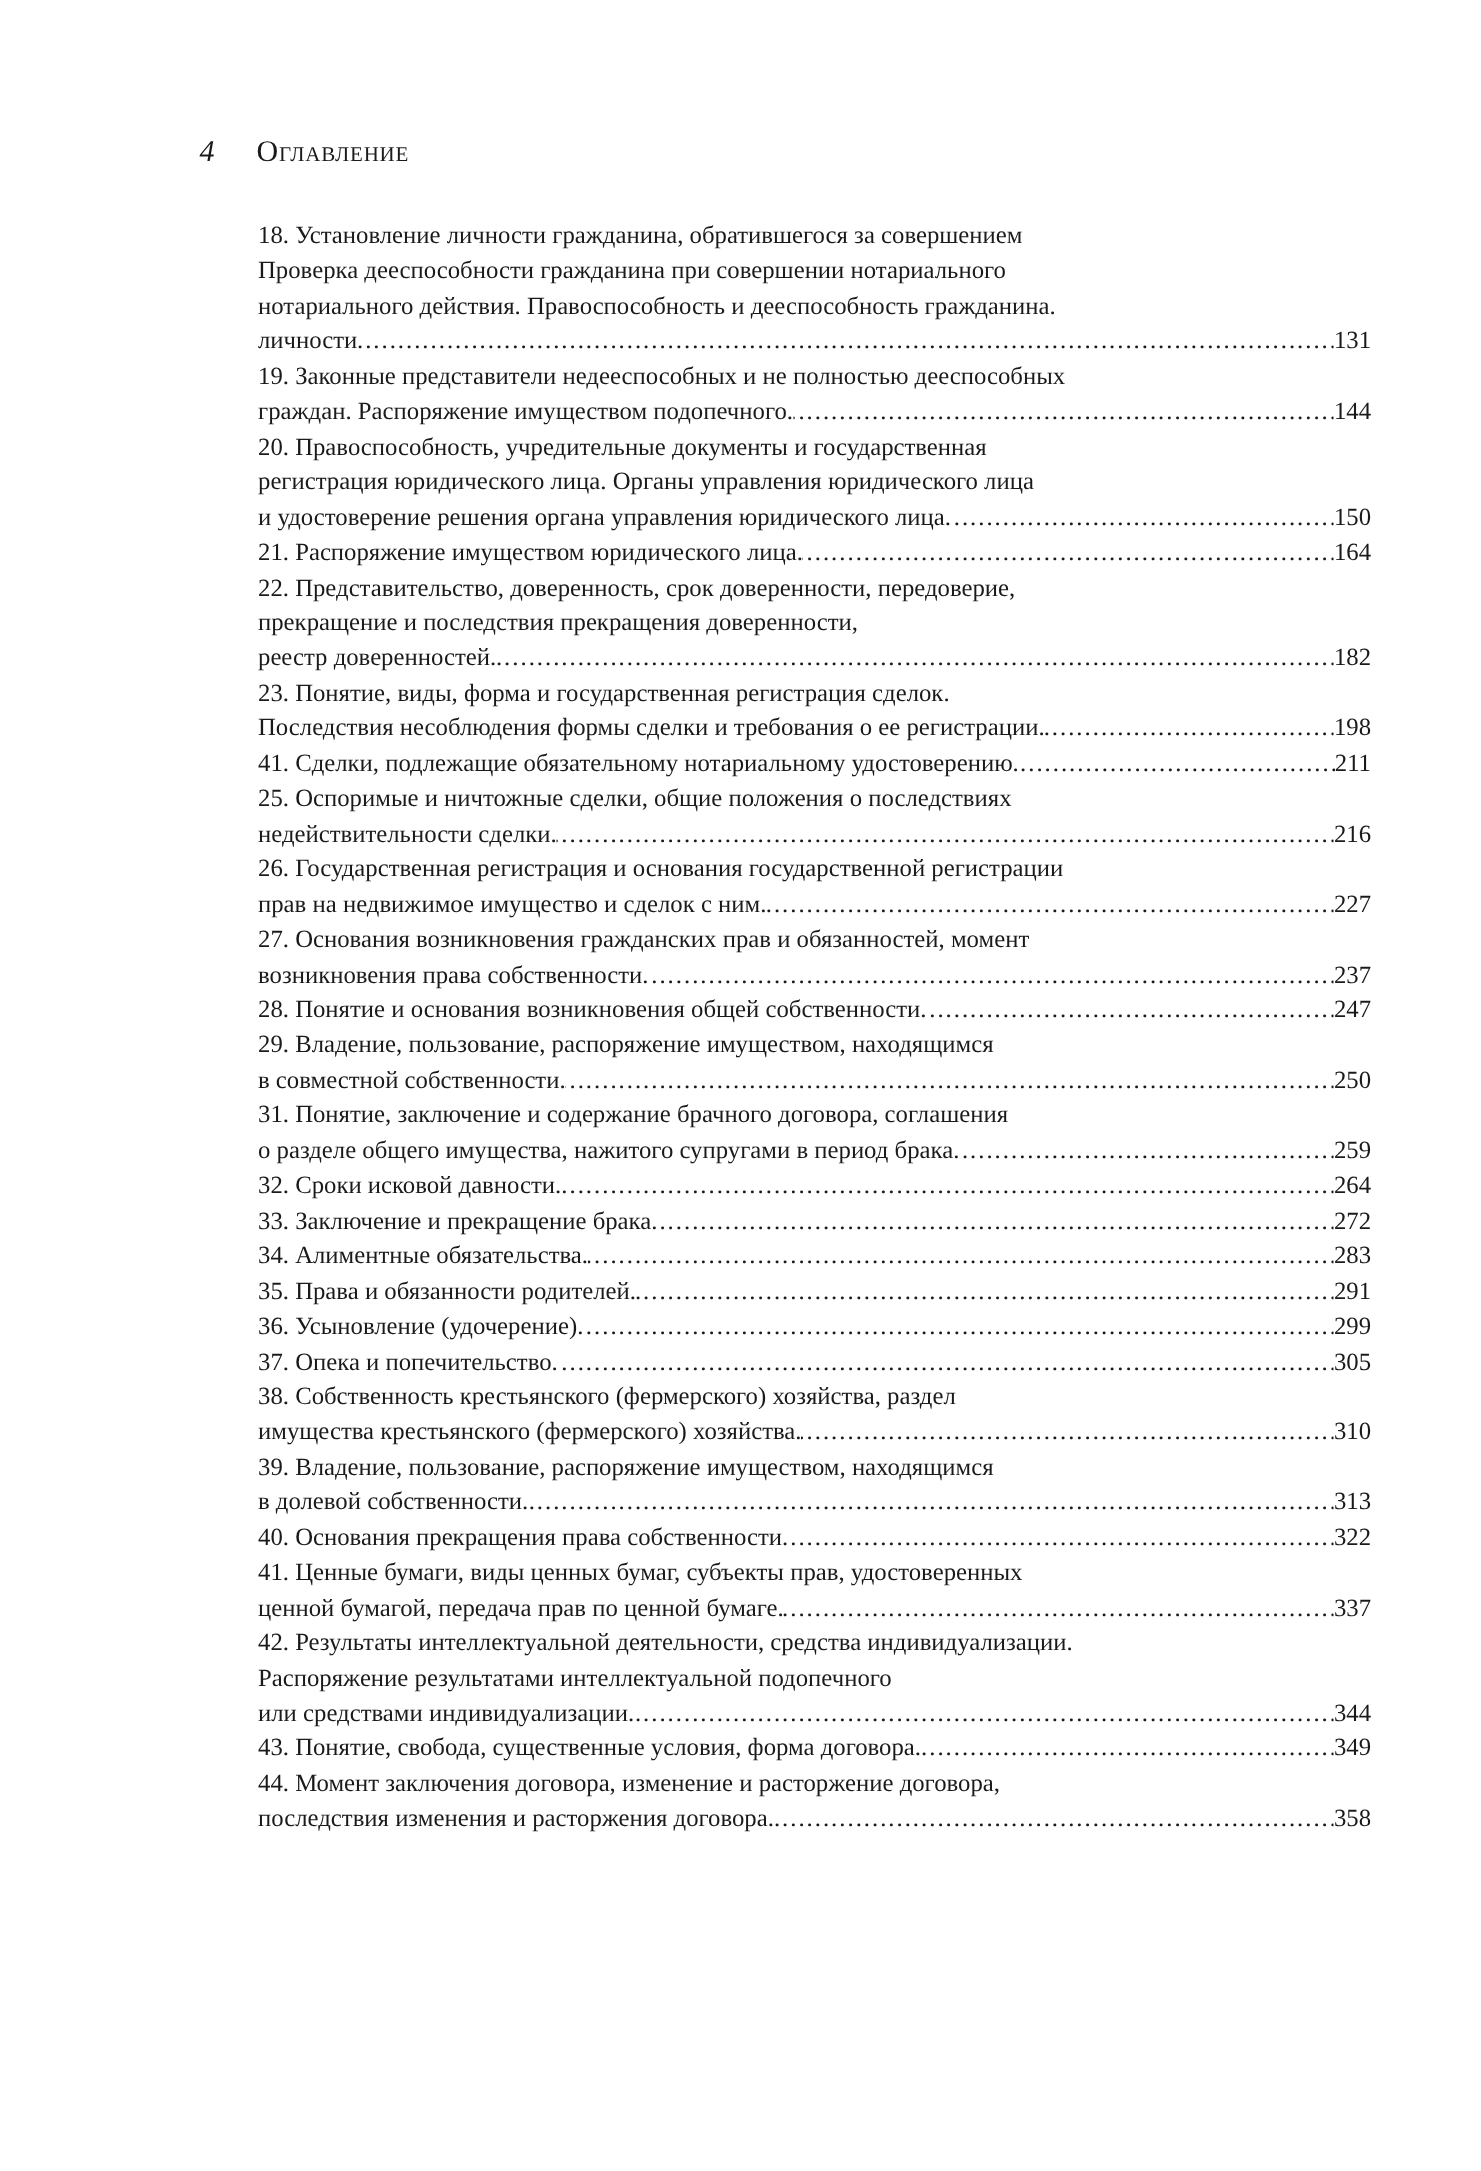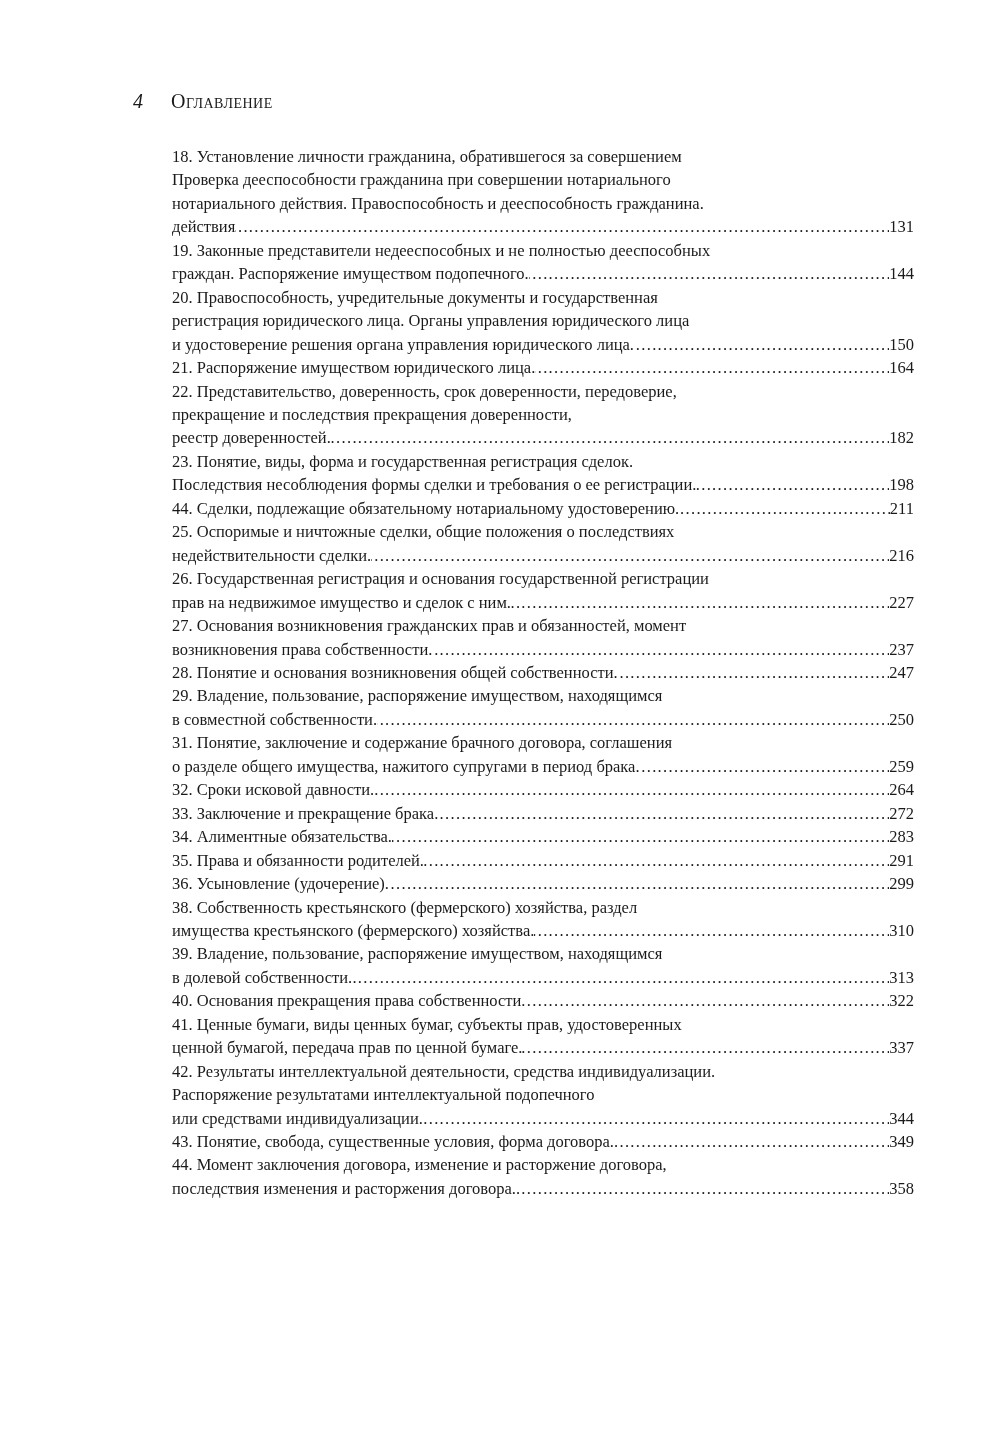--- a/index.html
+++ b/index.html
@@ -29,21 +29,21 @@
       <div class="line">
         <span class="txt">18. Установление личности гражданина, обратившегося за совершением</span>
       </div>
       <div class="line">
         <span class="txt">Проверка дееспособности гражданина при совершении нотариального</span>
       </div>
       <div class="line">
         <span class="txt">нотариального действия. Правоспособность и дееспособность гражданина.</span>
       </div>
       <div class="line">
-        <span class="txt">действия</span>
+        <span class="txt">личности</span>
         <span class="dots"></span>
         <span class="pg">131</span>
       </div>
     </div>
     <div class="entry">
       <div class="line">
         <span class="txt">19. Законные представители недееспособных и не полностью дееспособных</span>
       </div>
       <div class="line">
         <span class="txt">граждан. Распоряжение имуществом подопечного.</span>
@@ -89,21 +89,21 @@
         <span class="txt">23. Понятие, виды, форма и государственная регистрация сделок.</span>
       </div>
       <div class="line">
         <span class="txt">Последствия несоблюдения формы сделки и требования о ее регистрации.</span>
         <span class="dots"></span>
         <span class="pg">198</span>
       </div>
     </div>
     <div class="entry">
       <div class="line">
-        <span class="txt">44. Сделки, подлежащие обязательному нотариальному удостоверению.</span>
+        <span class="txt">41. Сделки, подлежащие обязательному нотариальному удостоверению.</span>
         <span class="dots"></span>
         <span class="pg">211</span>
       </div>
     </div>
     <div class="entry">
       <div class="line">
         <span class="txt">25. Оспоримые и ничтожные сделки, общие положения о последствиях</span>
       </div>
       <div class="line">
         <span class="txt">недействительности сделки.</span>
@@ -184,20 +184,27 @@
         <span class="txt">35. Права и обязанности родителей.</span>
         <span class="dots"></span>
         <span class="pg">291</span>
       </div>
     </div>
     <div class="entry">
       <div class="line">
         <span class="txt">36. Усыновление (удочерение).</span>
         <span class="dots"></span>
         <span class="pg">299</span>
+      </div>
+    </div>
+    <div class="entry">
+      <div class="line">
+        <span class="txt">37. Опека и попечительство.</span>
+        <span class="dots"></span>
+        <span class="pg">305</span>
       </div>
     </div>
     <div class="entry">
       <div class="line">
         <span class="txt">38. Собственность крестьянского (фермерского) хозяйства, раздел</span>
       </div>
       <div class="line">
         <span class="txt">имущества крестьянского (фермерского) хозяйства.</span>
         <span class="dots"></span>
         <span class="pg">310</span>

